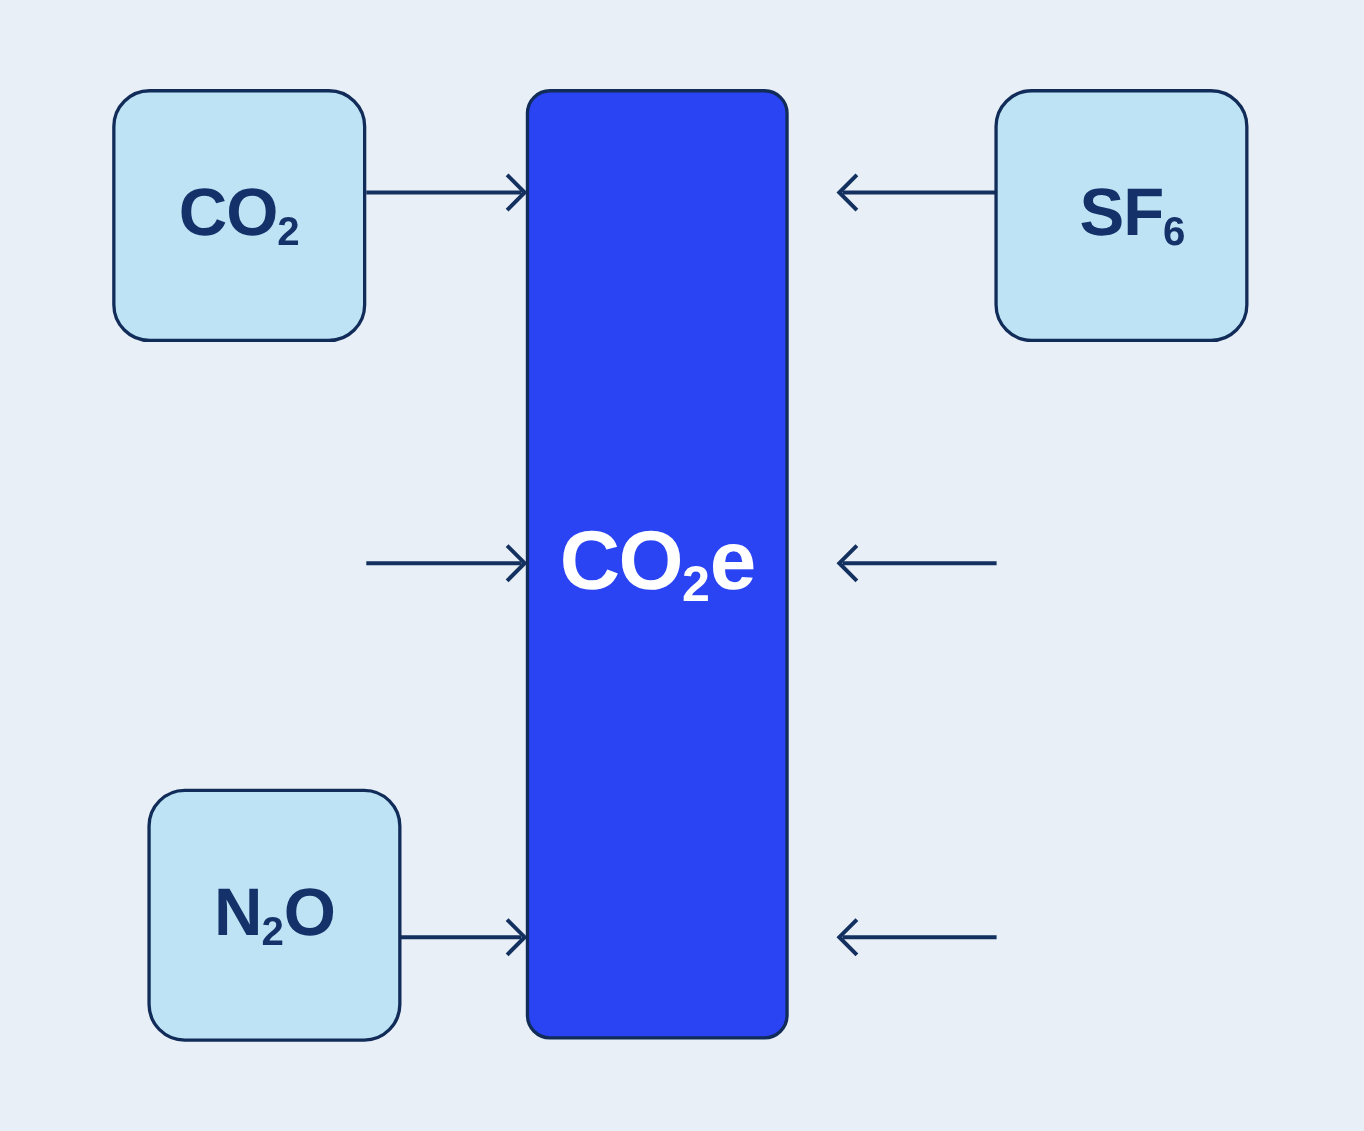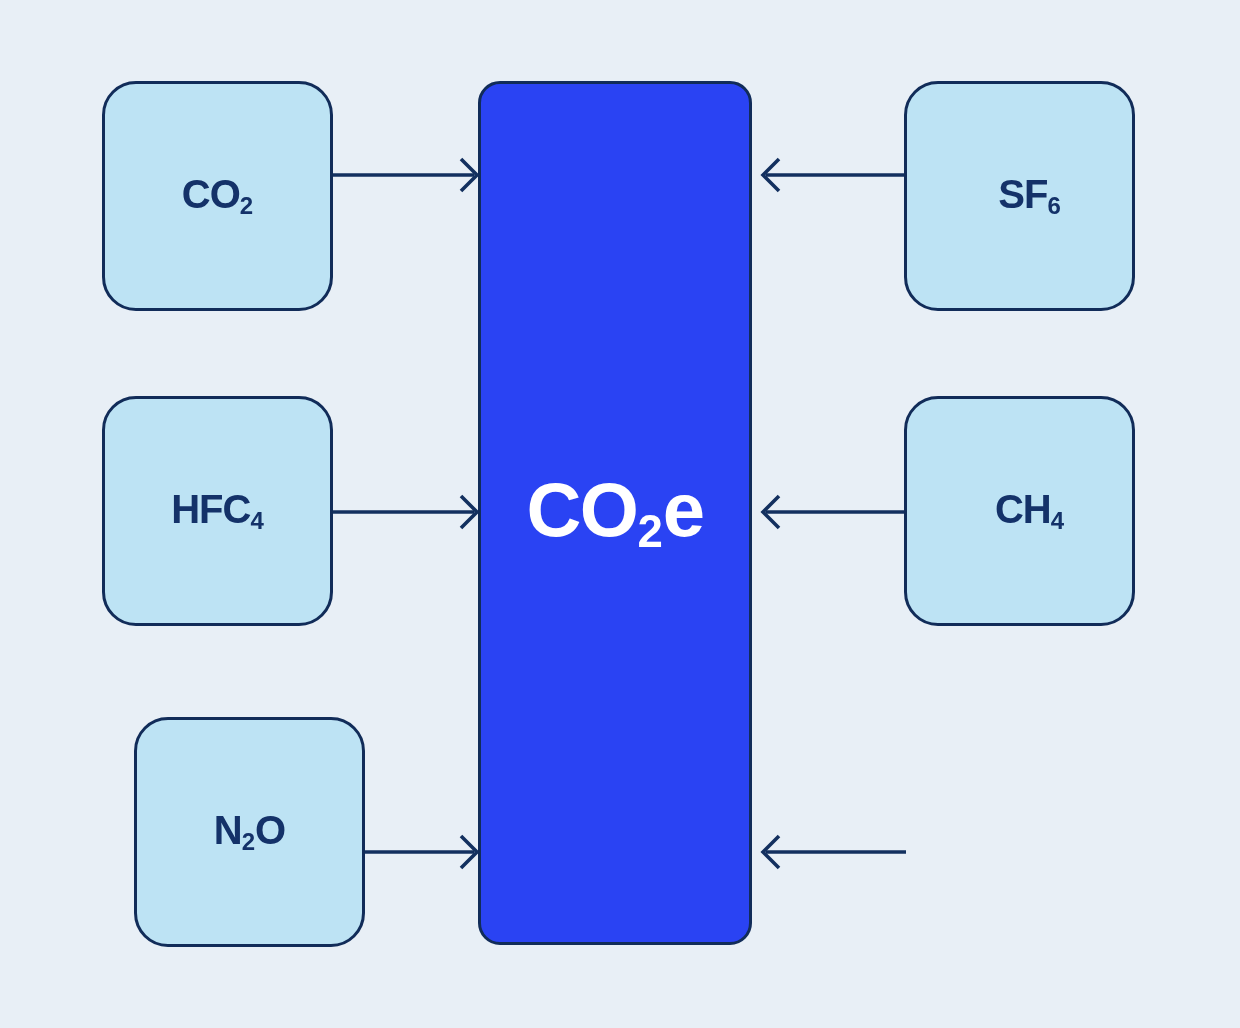--- a/index.html
+++ b/index.html
@@ -51,31 +51,31 @@
   }
   .col-left  { left: 102px; }
   .col-right { left: 904px; padding-left: 20px; }
   .row-1 { top: 81px; }
   .row-2 { top: 396px; }
   .row-3 { top: 717px; margin-left: 32px; }
   .center-box {
     position: absolute;
     left: 478px;
     top: 81px;
-    width: 274px;
+    width: 239px;
     height: 864px;
     background: var(--center-fill);
     border: 3px solid var(--box-border);
     border-radius: 22px;
     display: flex;
     align-items: center;
     justify-content: center;
   }
   .label {
-    font-size: 40px;
+    font-size: 61px;
     font-weight: 700;
     letter-spacing: -1px;
     color: var(--label-text);
     white-space: nowrap;
     line-height: 1;
   }
   .center-box .label {
     font-size: 76px;
     letter-spacing: -1.5px;
     color: var(--center-text);
@@ -115,34 +115,28 @@
     <g>
       <line x1="906" y1="852" x2="766" y2="852"></line>
       <polyline points="779,836 763,852 779,868"></polyline>
     </g>
   </svg>
 
   <div class="gas-box col-left row-1">
     <span class="label"><span>CO</span><span class="sub">2</span><span></span></span>
   </div>
 
-  <div class="gas-box col-left row-2">
-    <span class="label"><span>HFC</span><span class="sub">4</span><span></span></span>
-  </div>
 
   <div class="gas-box col-left row-3">
     <span class="label"><span>N</span><span class="sub">2</span><span>O</span></span>
   </div>
 
   <div class="center-box">
     <span class="label"><span>CO</span><span class="sub">2</span><span>e</span></span>
   </div>
 
   <div class="gas-box col-right row-1">
     <span class="label"><span>SF</span><span class="sub">6</span><span></span></span>
   </div>
 
-  <div class="gas-box col-right row-2">
-    <span class="label"><span>CH</span><span class="sub">4</span><span></span></span>
-  </div>
 
 
 </div>
 
 </body></html>

